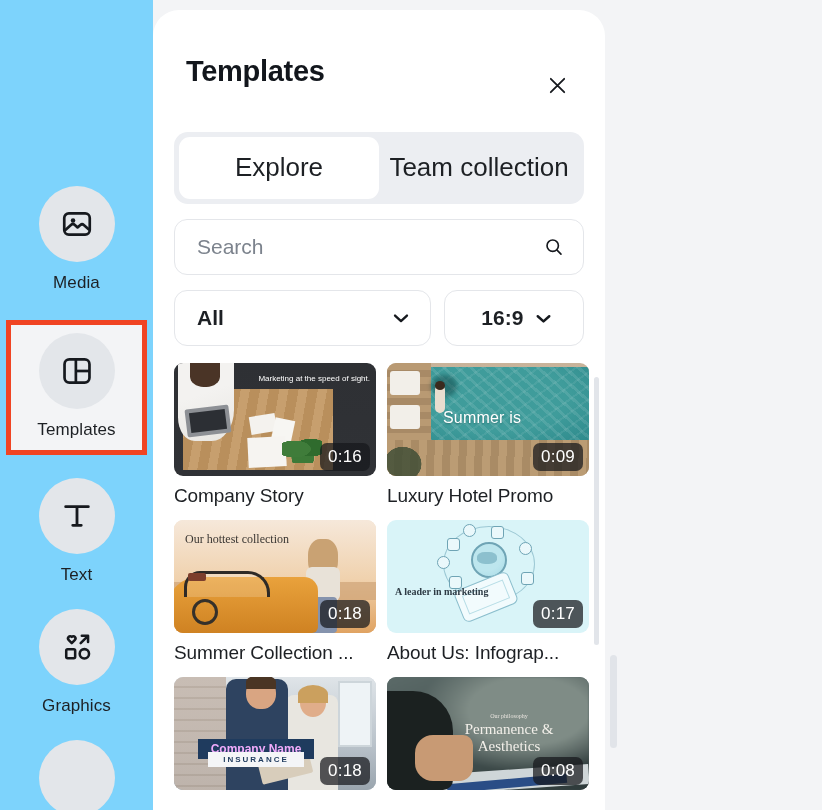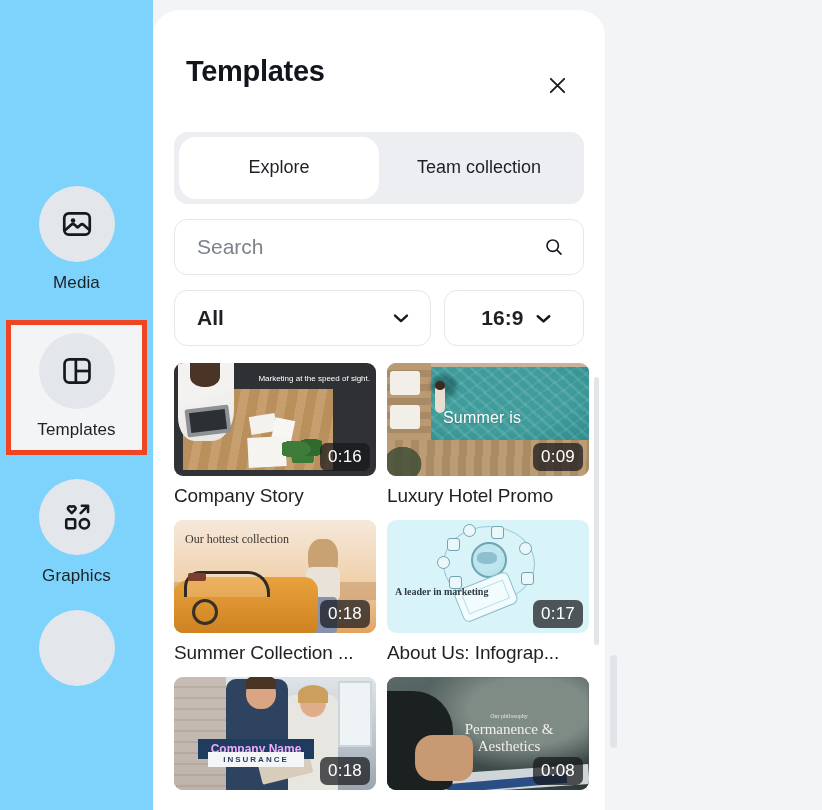--- a/index.html
+++ b/index.html
@@ -76,23 +76,23 @@
     background: #eceef2;
     border-radius: 14px;
     display: flex;
     padding: 5px;
     position: relative;
   }
   .tab {
     flex: 1;
     display: flex; align-items: center; justify-content: center;
     text-align: center;
-    font-size: 18px;
+    font-size: 26px;
     color: #1d2024;
-    border-radius: 17px;
+    border-radius: 11px;
     cursor: pointer;
     line-height: 1.22;
     padding: 0 6px;
   }
   .tab.active { background: #ffffff; }
 
   
   #search-row { margin: 15px 21px 0 21px; }
   #search-box {
     height: 56px;
@@ -316,20 +316,28 @@
       <div class="nav-circle">
         <svg width="34" height="34" viewBox="0 0 24 24" fill="none">
           <rect x="3.2" y="3.8" width="17.6" height="16.4" rx="3.4" stroke="#16191e" stroke-width="1.9"></rect>
           <path d="M11.2 4.2v15.6" stroke="#16191e" stroke-width="1.9"></path>
           <path d="M11.6 12h9" stroke="#16191e" stroke-width="1.9"></path>
         </svg>
       </div>
       <div class="nav-label">Templates</div>
     </div>
 
+    <div class="nav-item" style="margin-top:23px">
+      <div class="nav-circle">
+        <svg width="34" height="34" viewBox="0 0 24 24" fill="none">
+          <path d="M4 5.4h16M12 5.6v13M9 18.6h6" stroke="#16191e" stroke-width="2" stroke-linecap="round"></path>
+        </svg>
+      </div>
+      <div class="nav-label">Text</div>
+    </div>
 
     <div class="nav-item" style="margin-top:24px">
       <div class="nav-circle">
         <svg width="34" height="34" viewBox="0 0 24 24" fill="none">
           <path d="M6.2 7.1c-1.5-1.5.6-3.7 2.1-2.2 1.5-1.5 3.6.7 2.1 2.2L8.3 9.2 6.2 7.1z" stroke="#16191e" stroke-width="1.8" stroke-linejoin="round"></path>
           <path d="M14.6 9.3l5.2-5.2M15.4 4.1h4.4v4.4" stroke="#16191e" stroke-width="1.8" stroke-linecap="round" stroke-linejoin="round"></path>
           <rect x="4.4" y="13.6" width="6.3" height="6.3" rx="1" stroke="#16191e" stroke-width="1.8"></rect>
           <circle cx="17.2" cy="16.8" r="3.3" stroke="#16191e" stroke-width="1.8"></circle>
         </svg>
       </div>

